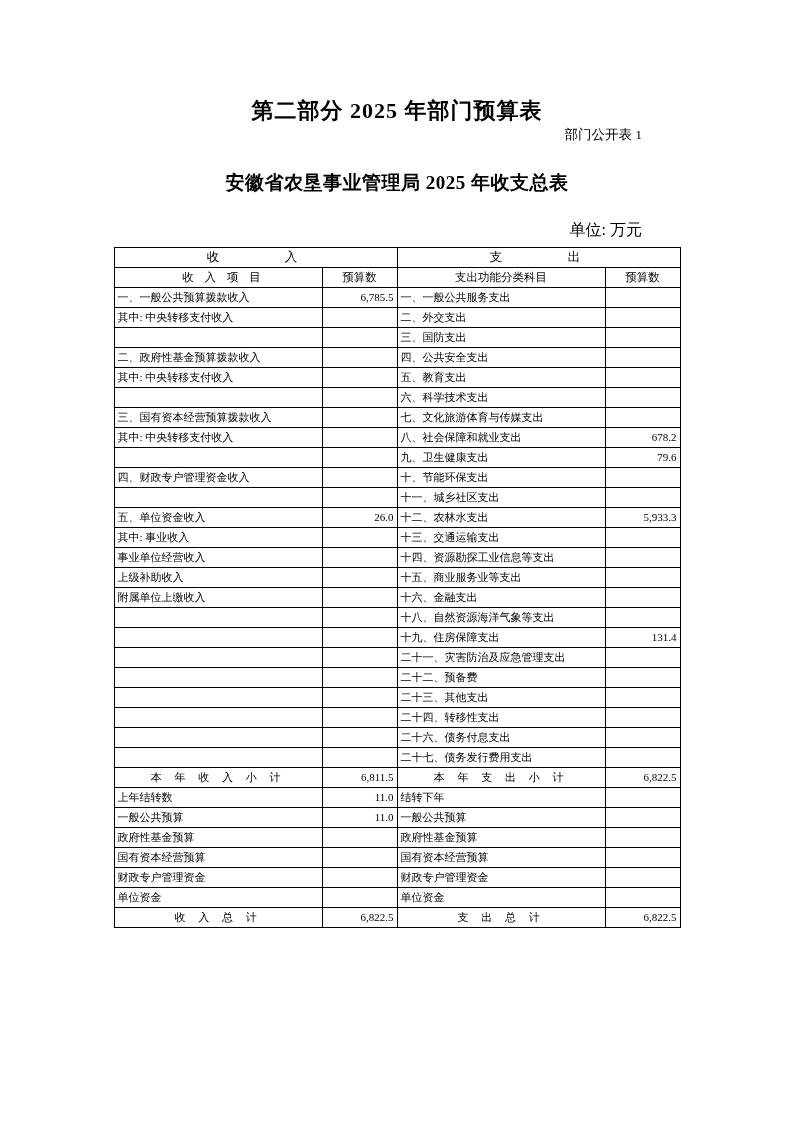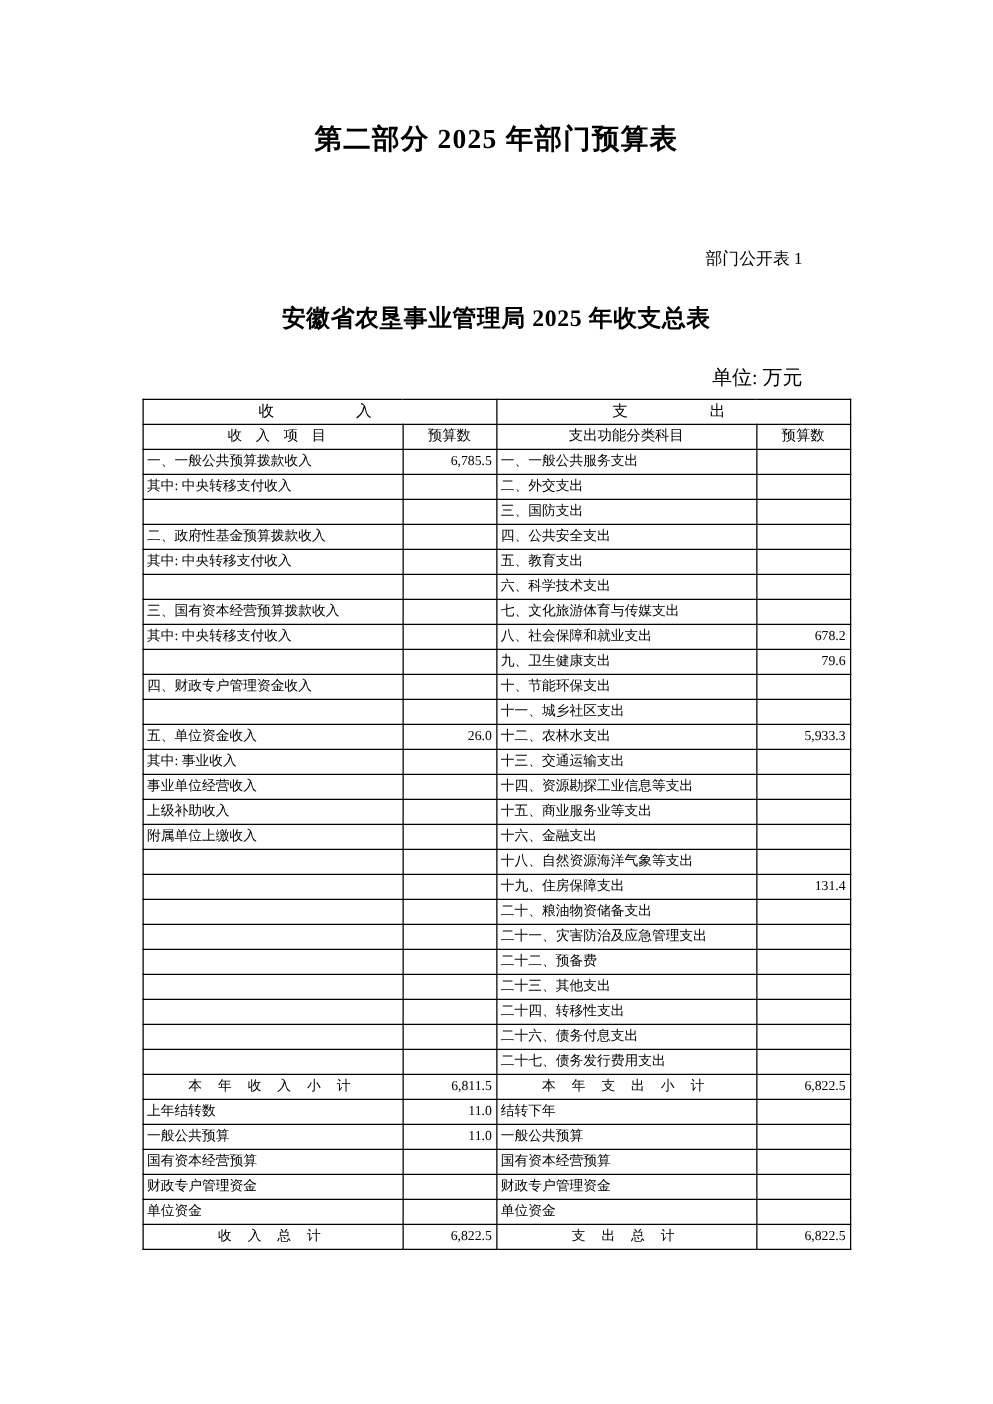--- a/index.html
+++ b/index.html
@@ -25,21 +25,20 @@
   .part-title {
     text-align: center;
     font-size: 22px;
     font-weight: bold;
     letter-spacing: 1px;
     margin-top: 96px;
   }
   .doc-label {
     text-align: right;
     font-size: 13.5px;
-    margin-top: 72px;
     padding-right: 78px;
   }
   .table-title {
     text-align: center;
     font-size: 19px;
     font-weight: bold;
     margin-top: 26px;
     letter-spacing: 0.5px;
   }
   .unit {
@@ -243,26 +242,20 @@
         </tr>
         <tr>
           <td class="lvl0"></td>
           <td class="num"></td>
           <td class="lvl0">十九、住房保障支出</td>
           <td class="num">131.4</td>
         </tr>
         <tr>
           <td class="lvl0"></td>
           <td class="num"></td>
-          <td class="lvl0">二十、粮油物资储备支出</td>
-          <td class="num"></td>
-        </tr>
-        <tr>
-          <td class="lvl0"></td>
-          <td class="num"></td>
           <td class="lvl0">二十一、灾害防治及应急管理支出</td>
           <td class="num"></td>
         </tr>
         <tr>
           <td class="lvl0"></td>
           <td class="num"></td>
           <td class="lvl0">二十二、预备费</td>
           <td class="num"></td>
         </tr>
         <tr>
@@ -301,20 +294,26 @@
           <td class="lvl0">结转下年</td>
           <td class="num"></td>
         </tr>
         <tr>
           <td class="lvl1">一般公共预算</td>
           <td class="num">11.0</td>
           <td class="lvl0">一般公共预算</td>
           <td class="num"></td>
         </tr>
         <tr>
+          <td class="lvl1">政府性基金预算</td>
+          <td class="num"></td>
+          <td class="lvl0">政府性基金预算</td>
+          <td class="num"></td>
+        </tr>
+        <tr>
           <td class="lvl1">国有资本经营预算</td>
           <td class="num"></td>
           <td class="lvl0">国有资本经营预算</td>
           <td class="num"></td>
         </tr>
         <tr>
           <td class="lvl1">财政专户管理资金</td>
           <td class="num"></td>
           <td class="lvl0">财政专户管理资金</td>
           <td class="num"></td>

